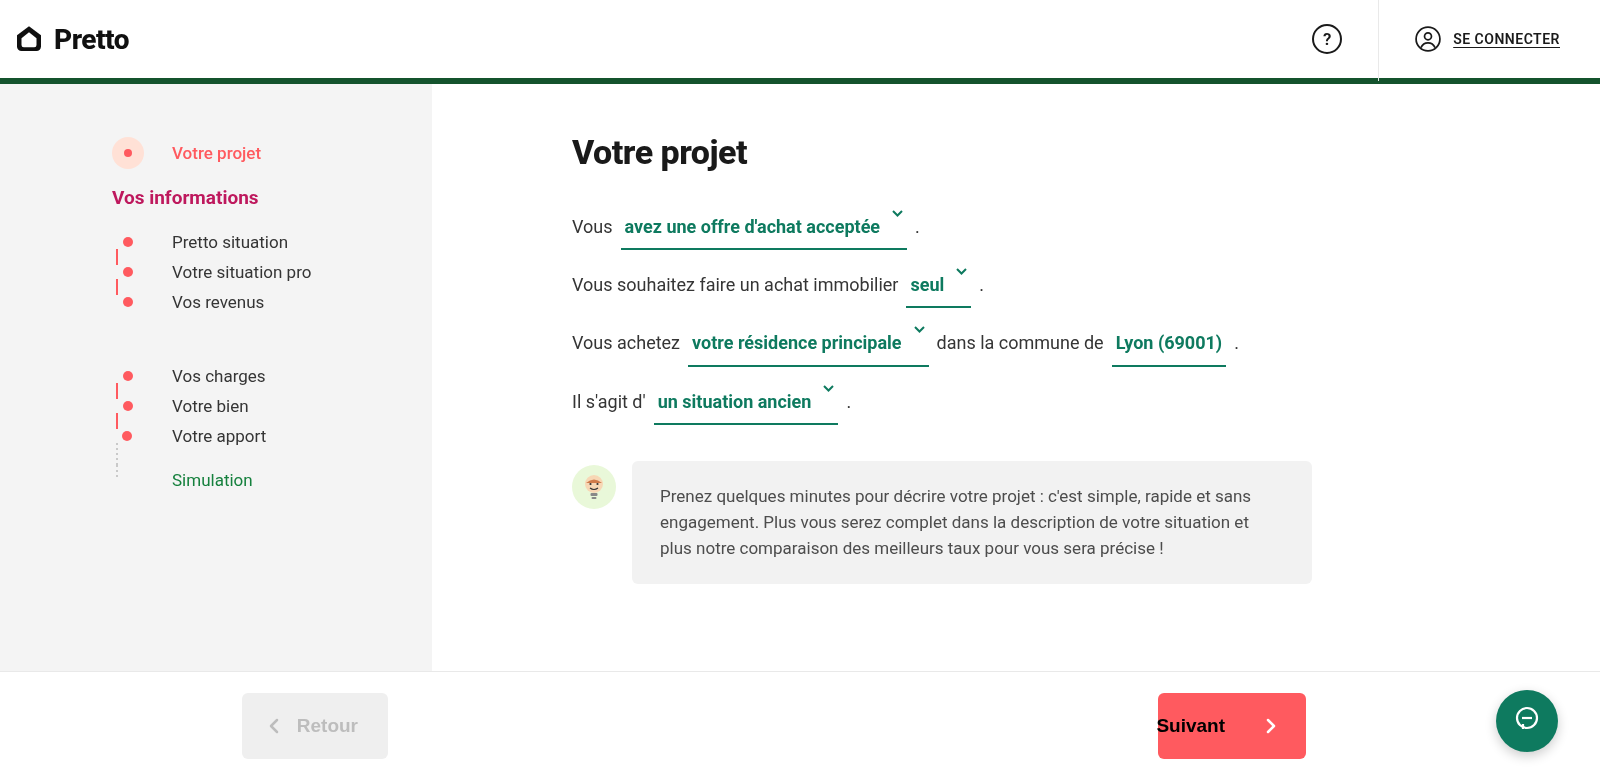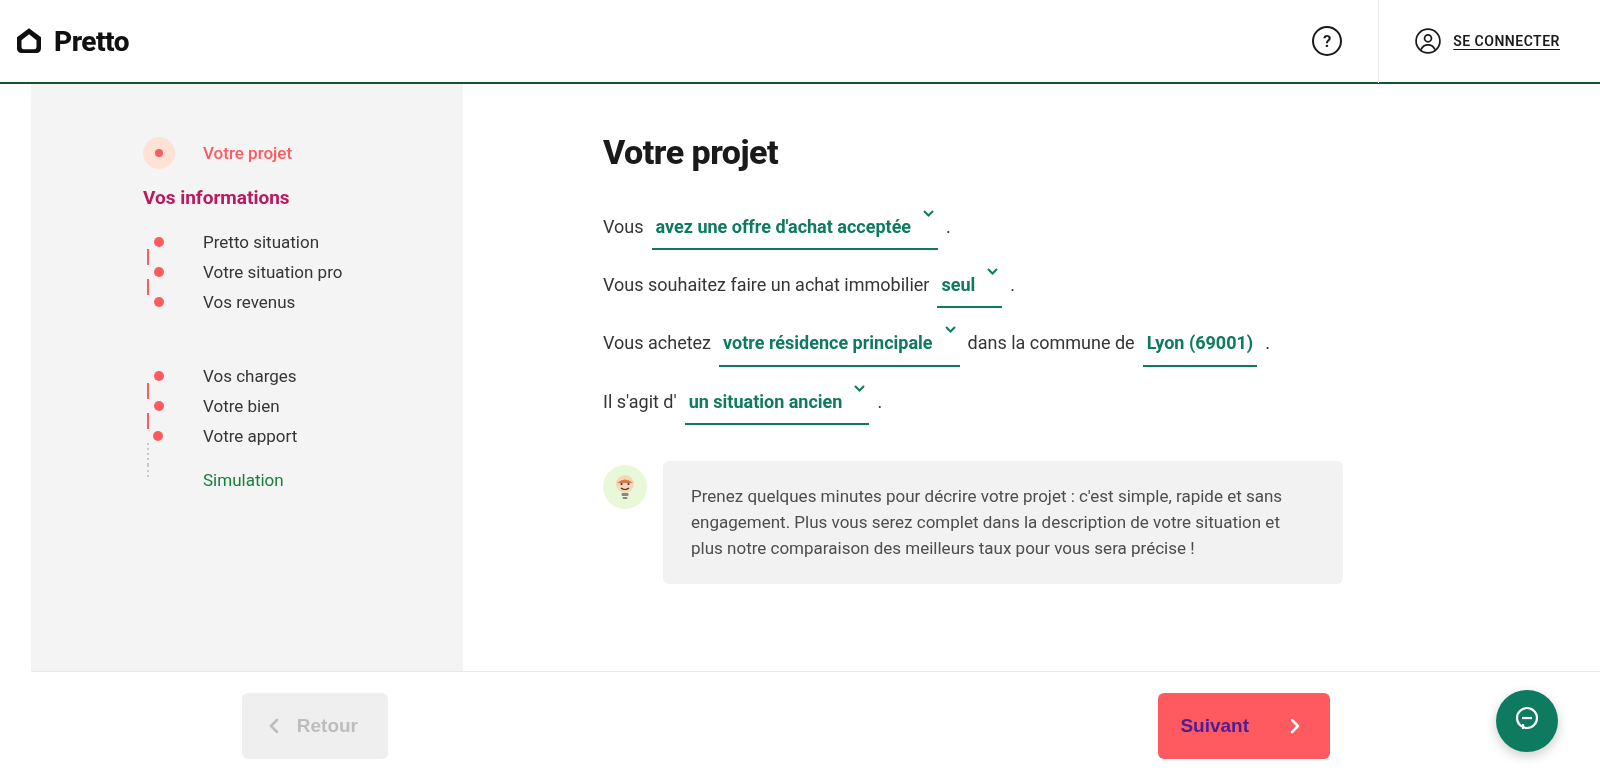--- a/index.html
+++ b/index.html
@@ -1,31 +1,31 @@
 <!DOCTYPE html>
 <html><head>
 <meta charset="utf-8">
 <style>
   * { box-sizing: border-box; margin: 0; padding: 0; }
   html, body { width: 1600px; height: 780px; font-family: -apple-system, BlinkMacSystemFont, "Segoe UI", Roboto, Helvetica, Arial, sans-serif; color: #1a1a1a; background: #fff; overflow: hidden; }
 
   
-  .header { height: 84px; border-bottom: 2px solid #14532d; display: flex; align-items: center; justify-content: space-between; padding: 0 16px 0 14px; }
+  .header { height: 84px; border-bottom: 6px solid #14532d; display: flex; align-items: center; justify-content: space-between; padding: 0 16px 0 14px; }
   .logo { display: flex; align-items: center; gap: 10px; }
   .logo-mark { width: 30px; height: 30px; }
   .logo-text { font-size: 28px; font-weight: 800; letter-spacing: -0.5px; color: #101010; }
   .header-right { display: flex; align-items: center; gap: 36px; }
   .help-btn { width: 30px; height: 30px; border-radius: 50%; border: 2px solid #1a1a1a; display: flex; align-items: center; justify-content: center; font-size: 17px; font-weight: 600; color: #1a1a1a; cursor: pointer; }
   .header-divider { width: 1px; height: 84px; background: #e9e9e9; }
   .signin { display: flex; align-items: center; gap: 12px; padding-right: 24px; cursor: pointer; }
   .signin-text { font-size: 14px; font-weight: 600; letter-spacing: 0.5px; text-decoration: underline; text-underline-offset: 3px; }
   .user-icon { width: 26px; height: 26px; }
 
   
-  .body { display: flex; height: 588px; margin-left: 31px; }
+  .body { display: flex; height: 588px; }
   .sidebar { width: 432px; background: #f4f4f4; padding: 48px 0 0 112px; border-bottom: 1px solid #e9e9e9; }
   .nav-item { display: flex; align-items: center; gap: 28px; position: relative; height: 30px; }
   .nav-item.active-head { height: 42px; margin-bottom: 12px; }
   .nav-bullet-wrap { width: 32px; height: 30px; display: flex; align-items: center; justify-content: center; position: relative; }
   .nav-bullet-big { width: 32px; height: 32px; border-radius: 50%; background: #ffe1d6; display: flex; align-items: center; justify-content: center; }
   .nav-bullet-big .dot { width: 8px; height: 8px; border-radius: 50%; background: #ff5a5f; }
   .nav-bullet-small { width: 10px; height: 10px; border-radius: 50%; background: #ff5a5f; }
   .nav-label { font-size: 17px; color: #353535; }
   .nav-item.active-head .nav-label { color: #ff5a5f; font-weight: 500; }
   .nav-section { font-size: 19px; font-weight: 700; color: #be185d; margin: 0 0 18px 0; }
@@ -44,21 +44,21 @@
   .caret svg { display: block; }
 
   .tip { display: flex; gap: 16px; margin-top: 36px; }
   .tip-icon { width: 44px; height: 44px; border-radius: 50%; background: #e9f8d9; display: flex; align-items: center; justify-content: center; flex-shrink: 0; position: relative; top: 4px; }
   .tip-box { background: #f2f2f2; border-radius: 6px; padding: 22px 28px; font-size: 17px; color: #4d4d4d; line-height: 1.55; width: 680px; }
 
   
   .footer { height: 108px; display: flex; align-items: center; justify-content: flex-start; padding: 0 0 0 242px; position: relative; }
   .btn { height: 66px; border-radius: 6px; display: flex; align-items: center; justify-content: flex-end; gap: 18px; font-size: 19px; font-weight: 700; padding: 0 30px; cursor: pointer; border: none; }
   .btn.back { background: #efefef; color: #bdbdbd; width: 146px; cursor: not-allowed; }
-  .btn.next { background: #ff5a5f; color: #4c1d95; width: 172px; position: absolute; left: 1158px; gap: 41px; }
+  .btn.next { background: #ff5a5f; color: #000000; width: 148px; position: absolute; left: 1158px; gap: 41px; }
   .arrow svg { display: block; }
 
   .chat-fab { position: absolute; right: 42px; bottom: 28px; width: 62px; height: 62px; border-radius: 50%; background: #0e7a5f; display: flex; align-items: center; justify-content: center; cursor: pointer; box-shadow: 0 4px 12px rgba(0,0,0,0.2); }
 </style>
 </head>
 <body>
 
 <div class="header">
   <div class="logo">
     <span class="logo-mark">

